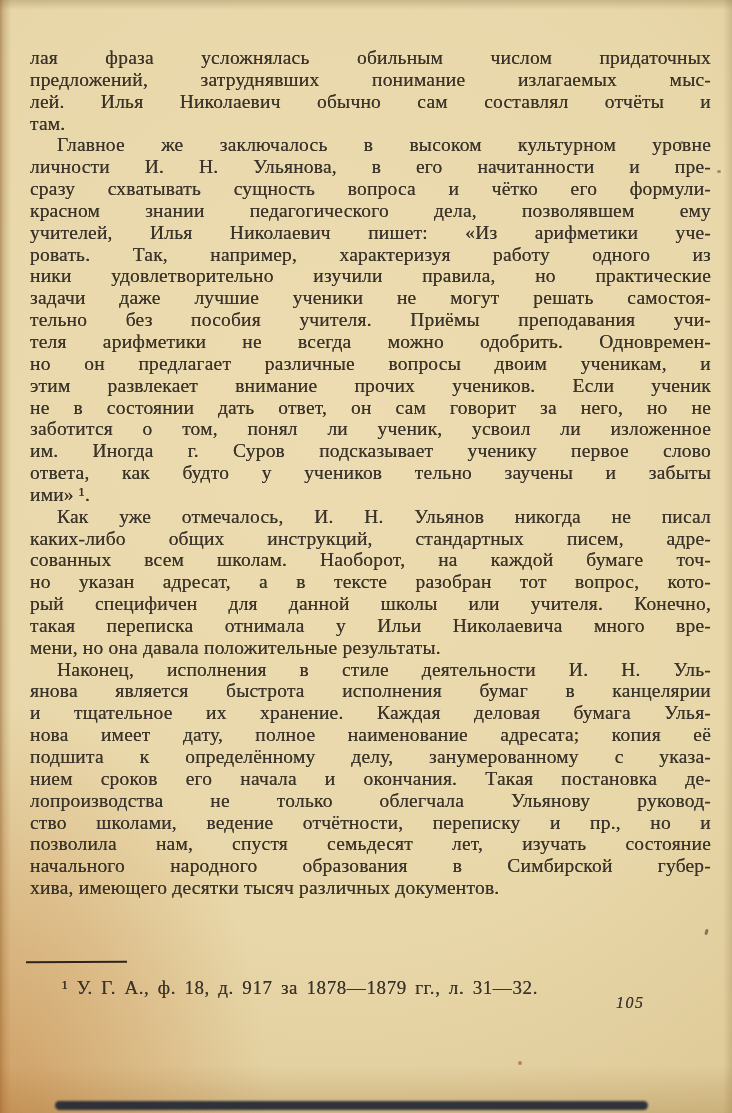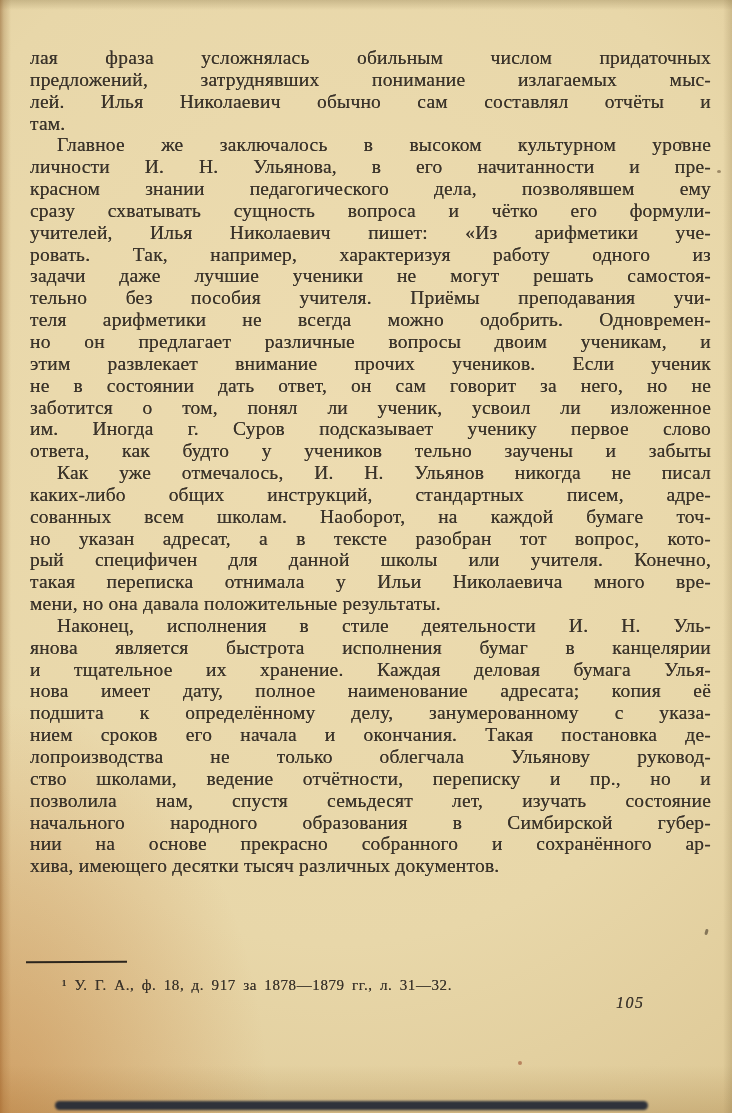--- a/index.html
+++ b/index.html
@@ -26,21 +26,21 @@
     text-justify:inter-word;height:21.85px;
   }
   .line.first-indent{text-indent:27px;}
   .line.para-last{text-align-last:left;-moz-text-align-last:left;}
   .footnote-rule{
     position:absolute;left:26px;top:961px;width:101px;height:2px;
     background:#2b251d;transform:rotate(-.4deg);
   }
   .footnote{
     position:absolute;left:62px;top:977px;width:620px;
-    font-size:15px;color:#3a332a;letter-spacing:.6px;word-spacing:3px;
+    font-size:19px;color:#3a332a;letter-spacing:.6px;word-spacing:3px;
     text-shadow:0 0 .4px rgba(58,51,42,.8);
   }
   .page-number{
     position:absolute;left:616px;top:994px;
     font-size:16px;font-style:italic;color:#3c352b;letter-spacing:1.5px;
     text-shadow:0 0 .4px rgba(60,53,43,.8);
   }
   .bottom-band{
     position:absolute;left:55px;top:1101px;width:593px;height:9px;
     background:#232936;border-radius:5px;filter:blur(.8px);opacity:.93;
@@ -59,33 +59,35 @@
   <div class="text-block" id="text-block">
       <div class="para">
         <div class="line">лая фраза усложнялась обильным числом придаточных</div>
         <div class="line">предложений, затруднявших понимание излагаемых мыс-</div>
         <div class="line">лей. Илья Николаевич обычно сам составлял отчёты и</div>
         <div class="line para-last">там.</div>
       </div>
       <div class="para">
         <div class="line first-indent">Главное же заключалось в высоком культурном уровне</div>
         <div class="line">личности И. Н. Ульянова, в его начитанности и пре-</div>
+        <div class="line">сразу схватывать сущность вопроса и чётко его формули-</div>
         <div class="line">красном знании педагогического дела, позволявшем ему</div>
-        <div class="line">сразу схватывать сущность вопроса и чётко его формули-</div>
         <div class="line">учителей, Илья Николаевич пишет: «Из арифметики уче-</div>
         <div class="line">ровать. Так, например, характеризуя работу одного из</div>
+        <div class="line">ники удовлетворительно изучили правила, но практические</div>
         <div class="line">задачи даже лучшие ученики не могут решать самостоя-</div>
         <div class="line">тельно без пособия учителя. Приёмы преподавания учи-</div>
         <div class="line">теля арифметики не всегда можно одобрить. Одновремен-</div>
         <div class="line">но он предлагает различные вопросы двоим ученикам, и</div>
         <div class="line">этим развлекает внимание прочих учеников. Если ученик</div>
         <div class="line">не в состоянии дать ответ, он сам говорит за него, но не</div>
         <div class="line">заботится о том, понял ли ученик, усвоил ли изложенное</div>
         <div class="line">им. Иногда г. Суров подсказывает ученику первое слово</div>
         <div class="line">ответа, как будто у учеников тельно заучены и забыты</div>
+        <div class="line para-last">ими» ¹.</div>
       </div>
       <div class="para">
         <div class="line first-indent">Как уже отмечалось, И. Н. Ульянов никогда не писал</div>
         <div class="line">каких-либо общих инструкций, стандартных писем, адре-</div>
         <div class="line">сованных всем школам. Наоборот, на каждой бумаге точ-</div>
         <div class="line">но указан адресат, а в тексте разобран тот вопрос, кото-</div>
         <div class="line">рый специфичен для данной школы или учителя. Конечно,</div>
         <div class="line">такая переписка отнимала у Ильи Николаевича много вре-</div>
         <div class="line para-last">мени, но она давала положительные результаты.</div>
       </div>
@@ -93,21 +95,20 @@
         <div class="line first-indent">Наконец, исполнения в стиле деятельности И. Н. Уль-</div>
         <div class="line">янова является быстрота исполнения бумаг в канцелярии</div>
         <div class="line">и тщательное их хранение. Каждая деловая бумага Улья-</div>
         <div class="line">нова имеет дату, полное наименование адресата; копия её</div>
         <div class="line">подшита к определённому делу, занумерованному с указа-</div>
         <div class="line">нием сроков его начала и окончания. Такая постановка де-</div>
         <div class="line">лопроизводства не только облегчала Ульянову руковод-</div>
         <div class="line">ство школами, ведение отчётности, переписку и пр., но и</div>
         <div class="line">позволила нам, спустя семьдесят лет, изучать состояние</div>
         <div class="line">начального народного образования в Симбирской губер-</div>
-        <div class="line">нии на основе прекрасно собранного и сохранённого ар-</div>
         <div class="line para-last">хива, имеющего десятки тысяч различных документов.</div>
       </div>
     </div>
 
   <div class="footnote-rule"></div>
   <div class="footnote">¹ У. Г. А., ф. 18, д. 917 за 1878—1879 гг., л. 31—32.</div>
   <div class="page-number">105</div>
 
   <div class="bottom-band"></div>
   <div class="speck s1"></div>

